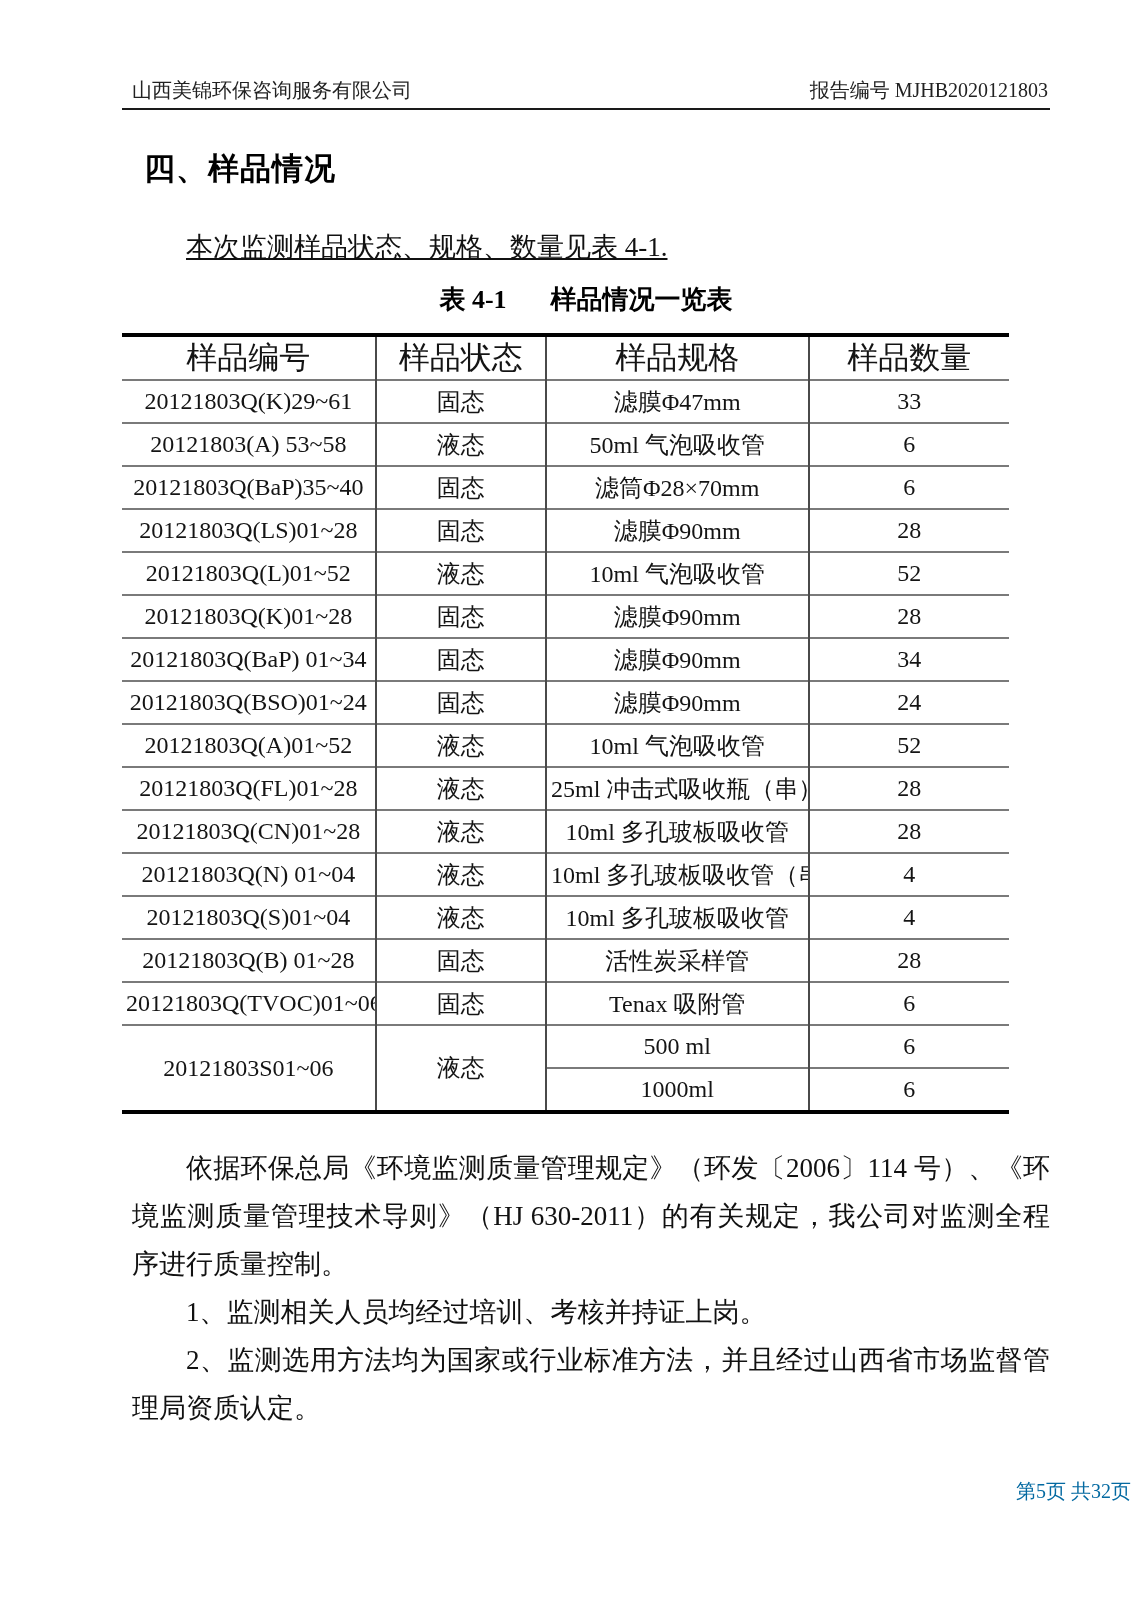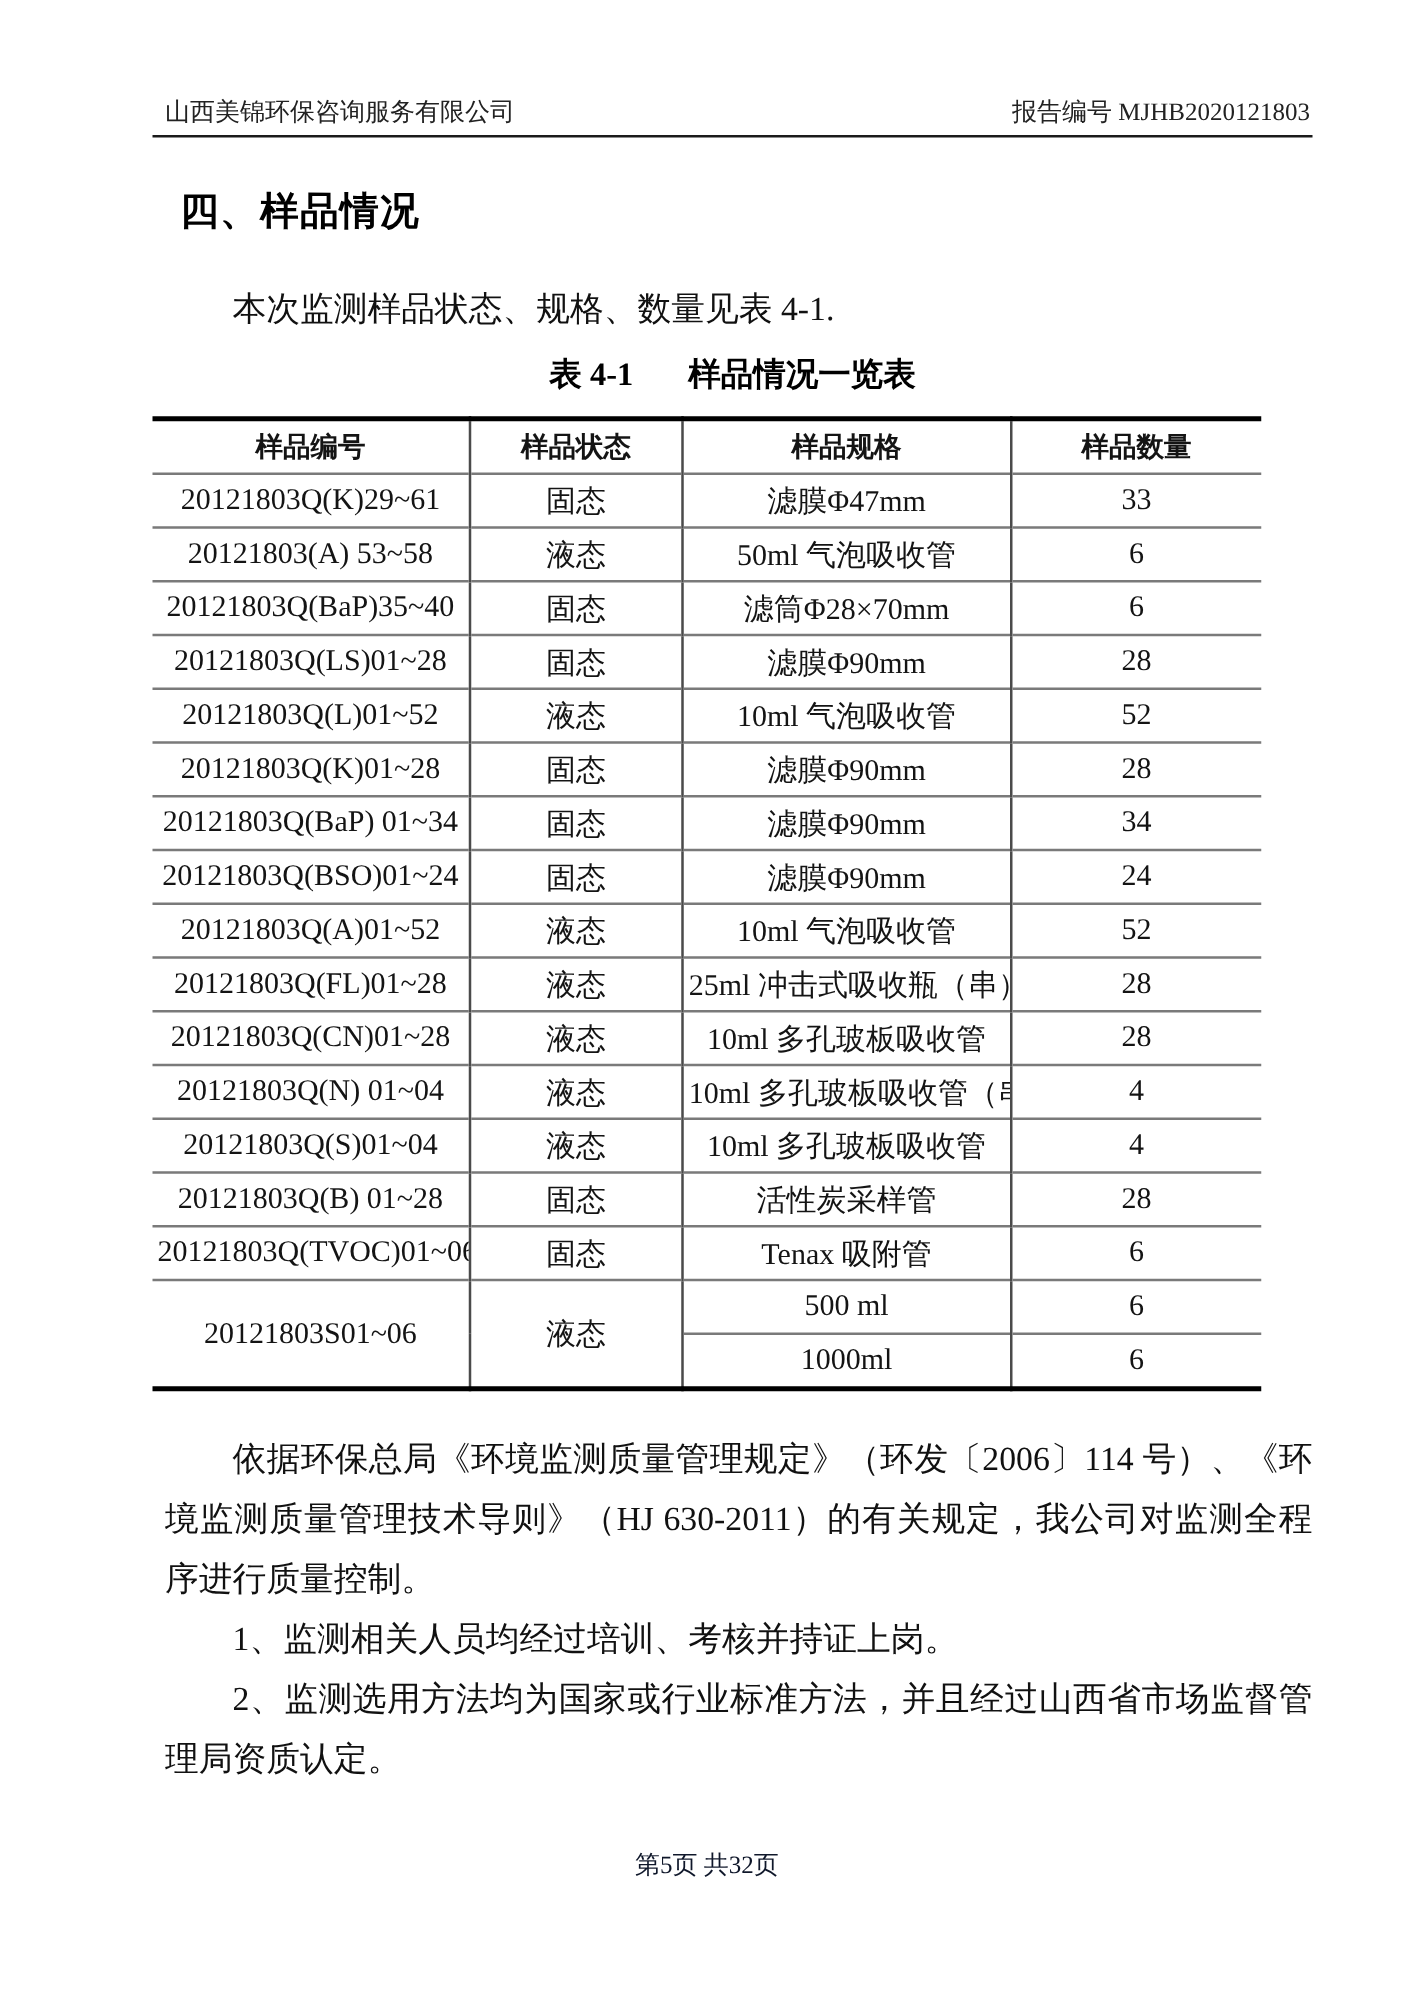--- a/index.html
+++ b/index.html
@@ -47,20 +47,21 @@
     font-size: 27px;
     line-height: 48px;
     text-align: justify;
     text-indent: 2em;
     margin: 0 0 0 10px;
     color: #111;
   }
   .intro-para {
     margin-top: 42px;
     line-height: 30px;
+    text-decoration: underline;
   }
   .s5-para1 { margin-top: 30px; }
   
   .table-caption {
     text-align: center;
     font-weight: bold;
     font-size: 26px;
     margin-top: 20px;
     color: #000;
   }
@@ -86,38 +87,38 @@
     height: 41px;
     padding: 0 4px;
     border-top: 2px solid #7a7a7a;
     font-weight: normal;
     color: #141414;
     overflow: hidden;
     white-space: nowrap;
   }
   table.sample-table thead th {
     border-top: none;
-    font-weight: bold;
-    font-size: 22px;
+    font-weight: normal;
+    font-size: 31px;
   }
   
   table.sample-table th + th,
   table.sample-table td + td,
   table.sample-table td.after-span {
     border-left: 2px solid #4a4a4a;
   }
   
   .page-footer {
     position: absolute;
     left: 0;
     width: 100%;
     top: 1478px;
-    text-align: center;
+    text-align: right;
     font-size: 20px;
-    color: #0f172a;
+    color: #0369a1;
   }
 </style>
 </head>
 <body>
 
 <div class="page">
 
   <div class="page-header">
     <span>山西美锦环保咨询服务有限公司</span>
     <span>报告编号 MJHB2020121803</span>

